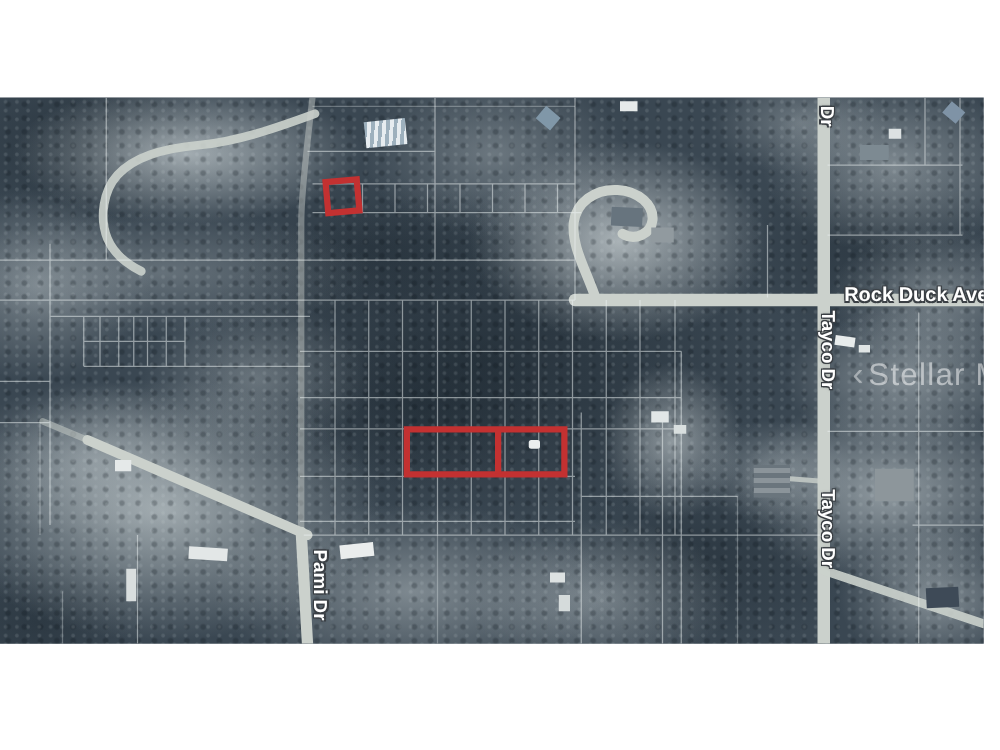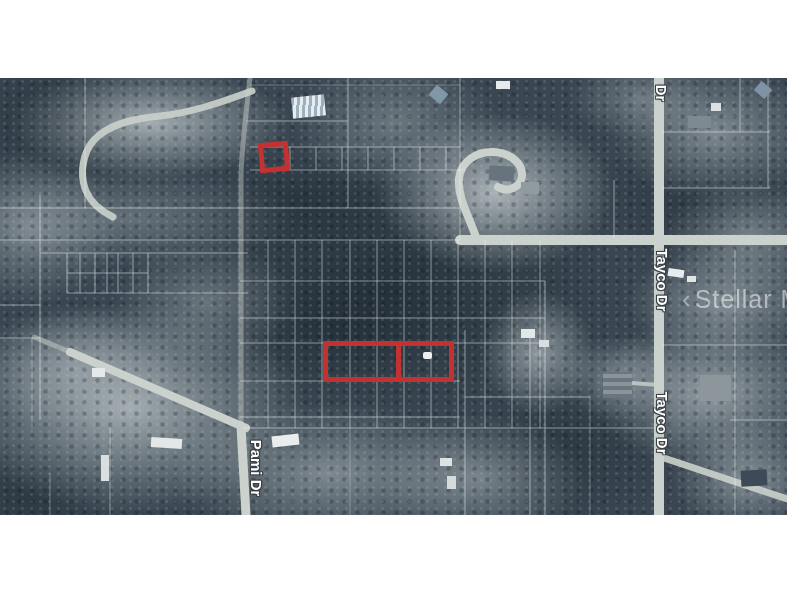--- a/index.html
+++ b/index.html
@@ -117,20 +117,21 @@
     <div class="building" style="left:521px;top:251px;width:14px;height:9px;background:#e2e7e7;"></div>
     <div class="building" style="left:539px;top:262px;width:10px;height:7px;background:#d9dfdf;"></div>
     <div class="building" style="left:440px;top:380px;width:12px;height:8px;background:#dde2e2;"></div>
     <div class="building" style="left:447px;top:398px;width:9px;height:13px;background:#d5dbdb;"></div>
 
     <div class="parcel parcel-small"></div>
     <div class="parcel parcel-large">
       <div class="parcel-divider"></div>
     </div>
 
+    <div class="street-label lbl-rock-duck">Rock Duck Ave</div>
     <div class="street-label vertical lbl-dr-top">Dr</div>
     <div class="street-label vertical lbl-tayco-mid">Tayco Dr</div>
     <div class="street-label vertical lbl-tayco-lower">Tayco Dr</div>
     <div class="street-label vertical lbl-pami">Pami Dr</div>
 
     <div class="watermark">
       <span class="chev">‹</span><span>Stellar MLS</span>
     </div>
 
   </div>

